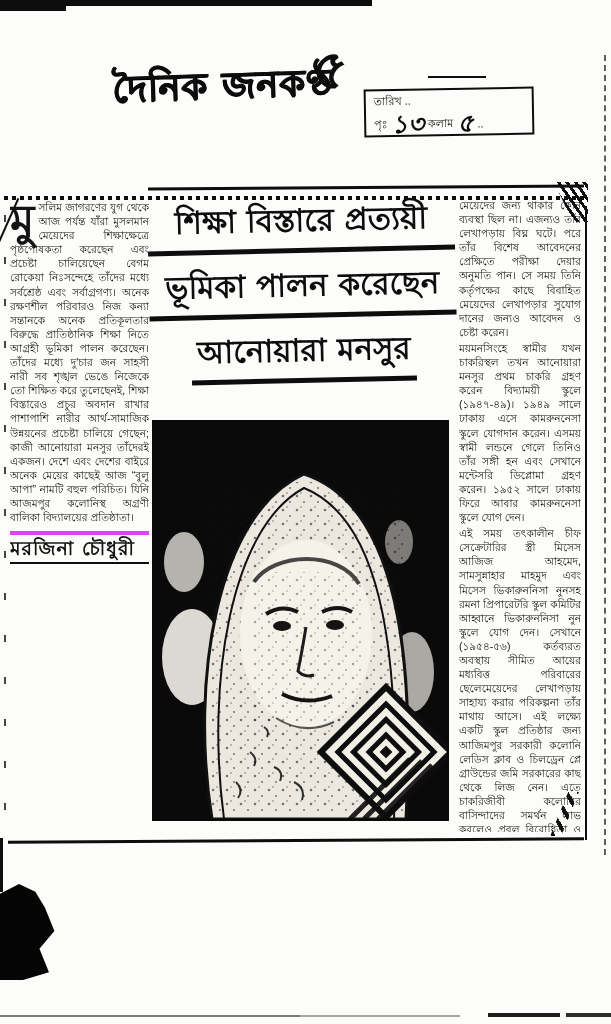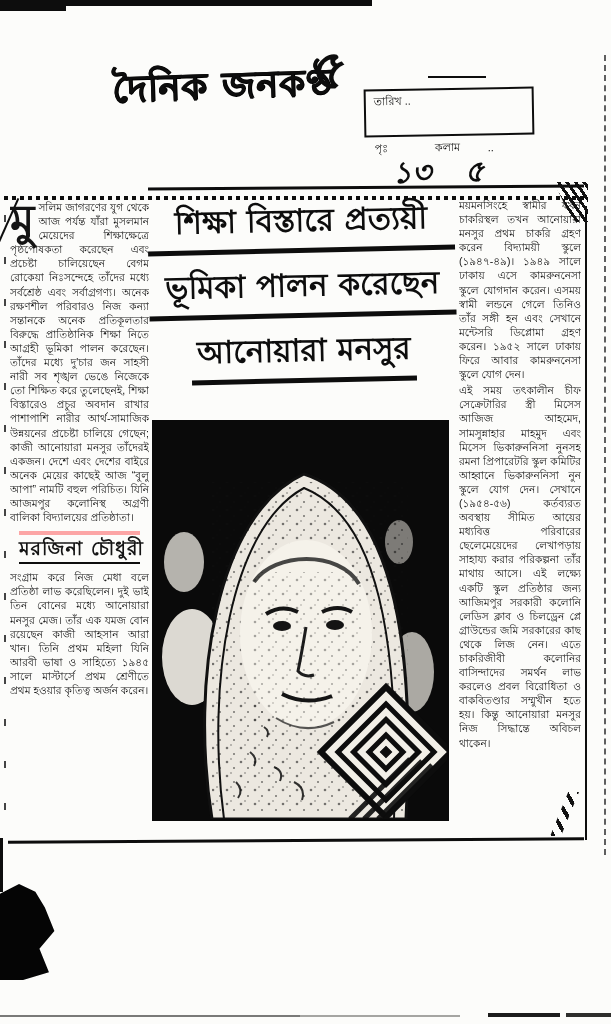--- a/index.html
+++ b/index.html
@@ -30,22 +30,22 @@
 
   
   .datebox-topline{left:428px;top:76px;width:58px;height:2px;}
   .datebox{
     left:364px;top:88px;width:170px;height:48px;
     border:2px solid #0d0d0d;transform:rotate(-1deg);
     padding:2px 8px;box-sizing:border-box;font-size:11px;
   }
   .datebox .row2{display:flex;align-items:center;gap:4px;margin-top:1px;}
   .datebox .big{
-    font-size:30px;font-weight:bold;font-family:"DejaVu Serif", serif;
-    font-style:italic;line-height:24px;margin-top:48px;
+    font-size:25px;font-weight:bold;font-family:"DejaVu Serif", serif;
+    font-style:italic;line-height:24px;
   }
 
   
   .art-dotted-top{
     left:4px;top:196px;width:580px;height:4px;
     background:repeating-linear-gradient(90deg,#0d0d0d 0 4px,transparent 4px 8px);
   }
   .art-rough-top{left:148px;top:186px;width:436px;height:3px;transform:rotate(-0.4deg);}
   .art-right-border{left:585px;top:206px;width:2px;height:634px;}
   .art-bottom-rule{left:8px;top:839px;width:576px;height:3px;transform:rotate(-0.35deg);}
@@ -90,22 +90,22 @@
   .col p{margin:0 0 2px 0;}
   .leftcol{left:10px;top:200px;width:139px;height:636px;}
   .rightcol{left:459px;top:198px;width:122px;height:634px;}
   .dropcap{
     float:left;font-size:44px;line-height:38px;font-weight:bold;
     margin:2px 4px 0 0;font-family:"DejaVu Serif", serif;
   }
   .dropcap-slash{left:6px;top:196px;width:2px;height:56px;transform:rotate(24deg);}
 
   .byline-box{
-    border-top:4px solid #fca5a5;border-bottom:2px solid #0d0d0d;
-    padding:6px 0 7px;margin:7px 9px 6px;
+    border-top:4px solid #d946ef;border-bottom:2px solid #0d0d0d;
+    padding:6px 0 7px;margin:7px 0 6px;
     font-size:19px;font-weight:bold;letter-spacing:1px;white-space:nowrap;
     font-family:"DejaVu Serif", serif;
   }
 
   
   .photo{
     left:152px;top:420px;width:293px;height:397px;
     border:2px solid #0a0a0a;background:#080808;box-sizing:content-box;
   }
   .photo svg{display:block;}
@@ -156,25 +156,25 @@
   <div class="abs headline">
     <div class="hline">শিক্ষা বিস্তারে প্রত্যয়ী</div>
     <div class="hline">ভূমিকা পালন করেছেন</div>
     <div class="hline">আনোয়ারা মনসুর</div>
   </div>
 
   <div class="abs ink dropcap-slash"></div>
   <div class="abs col leftcol">
     <p><span class="dropcap">মু</span><span>সলিম জাগরণের যুগ থেকে আজ পর্যন্ত যাঁরা মুসলমান মেয়েদের শিক্ষাক্ষেত্রে পৃষ্ঠপোষকতা করেছেন এবং প্রচেষ্টা চালিয়েছেন বেগম রোকেয়া নিঃসন্দেহে তাঁদের মধ্যে সর্বশ্রেষ্ঠ এবং সর্বাগ্রগণ্য। অনেক রক্ষণশীল পরিবারও নিজ কন্যা সন্তানকে অনেক প্রতিকূলতার বিরুদ্ধে প্রাতিষ্ঠানিক শিক্ষা নিতে আগ্রহী ভূমিকা পালন করেছেন। তাঁদের মধ্যে দু'চার জন সাহসী নারী সব শৃঙ্খল ভেঙে নিজেকে তো শিক্ষিত করে তুলেছেনই, শিক্ষা বিস্তারেও প্রচুর অবদান রাখার পাশাপাশি নারীর আর্থ-সামাজিক উন্নয়নের প্রচেষ্টা চালিয়ে গেছেন; কাজী আনোয়ারা মনসুর তাঁদেরই একজন। দেশে এবং দেশের বাইরে অনেক মেয়ের কাছেই আজ “বুলু আপা” নামটি বহুল পরিচিত। যিনি আজমপুর কলোনিস্থ অগ্রণী বালিকা বিদ্যালয়ের প্রতিষ্ঠাতা।</span></p>
     <div class="byline-box">মরজিনা চৌধুরী</div>
-    <p>সংগ্রাম করে নিজ মেধা বলে প্রতিষ্ঠা লাভ করেছিলেন। দুই ভাই তিন বোনের মধ্যে আনোয়ারা মনসুর মেজ। তাঁর এক যমজ বোন রয়েছেন কাজী আহসান আরা খান। তিনি প্রথম মহিলা যিনি আরবী ভাষা ও সাহিত্যে ১৯৪৫ সালে মাস্টার্সে প্রথম শ্রেণীতে প্রথম হওয়ার কৃতিত্ব অর্জন করেন।</p>
 
   </div>
 
   <div class="abs col rightcol">
+    <p>মেয়েদের জন্য থাকার কোন ব্যবস্থা ছিল না। এজন্যও তাঁর লেখাপড়ায় বিঘ্ন ঘটে। পরে তাঁর বিশেষ আবেদনের প্রেক্ষিতে পরীক্ষা দেয়ার অনুমতি পান। সে সময় তিনি কর্তৃপক্ষের কাছে বিবাহিত মেয়েদের লেখাপড়ার সুযোগ দানের জন্যও আবেদন ও চেষ্টা করেন।</p>
     <p>ময়মনসিংহে স্বামীর যখন চাকরিস্থল তখন আনোয়ারা মনসুর প্রথম চাকরি গ্রহণ করেন বিদ্যাময়ী স্কুলে (১৯৪৭-৪৯)। ১৯৪৯ সালে ঢাকায় এসে কামরুননেসা স্কুলে যোগদান করেন। এসময় স্বামী লন্ডনে গেলে তিনিও তাঁর সঙ্গী হন এবং সেখানে মন্টেসরি ডিপ্লোমা গ্রহণ করেন। ১৯৫২ সালে ঢাকায় ফিরে আবার কামরুননেসা স্কুলে যোগ দেন।</p>
     <p>এই সময় তৎকালীন চীফ সেক্রেটারির স্ত্রী মিসেস আজিজ আহমেদ, সামসুন্নাহার মাহমুদ এবং মিসেস ভিকারুননিসা নুনসহ রমনা প্রিপারেটরি স্কুল কমিটির আহ্বানে ভিকারুননিসা নুন স্কুলে যোগ দেন। সেখানে (১৯৫৪-৫৬) কর্তব্যরত অবস্থায় সীমিত আয়ের মধ্যবিত্ত পরিবারের ছেলেমেয়েদের লেখাপড়ায় সাহায্য করার পরিকল্পনা তাঁর মাথায় আসে। এই লক্ষ্যে একটি স্কুল প্রতিষ্ঠার জন্য আজিমপুর সরকারী কলোনি লেডিস ক্লাব ও চিলড্রেন প্লে গ্রাউন্ডের জমি সরকারের কাছ থেকে লিজ নেন। এতে চাকরিজীবী কলোনির বাসিন্দাদের সমর্থন লাভ করলেও প্রবল বিরোধিতা ও বাকবিতণ্ডার সম্মুখীন হতে হয়। কিন্তু আনোয়ারা মনসুর নিজ সিদ্ধান্তে অবিচল থাকেন।</p>
 
   </div>
 
   <div class="abs photo">
     <svg width="293" height="397" viewBox="0 0 293 397">
       <defs>
         <pattern id="speck" width="14" height="14" patternUnits="userSpaceOnUse">
           <circle cx="3" cy="4" r="1.3" fill="#101010"></circle>

